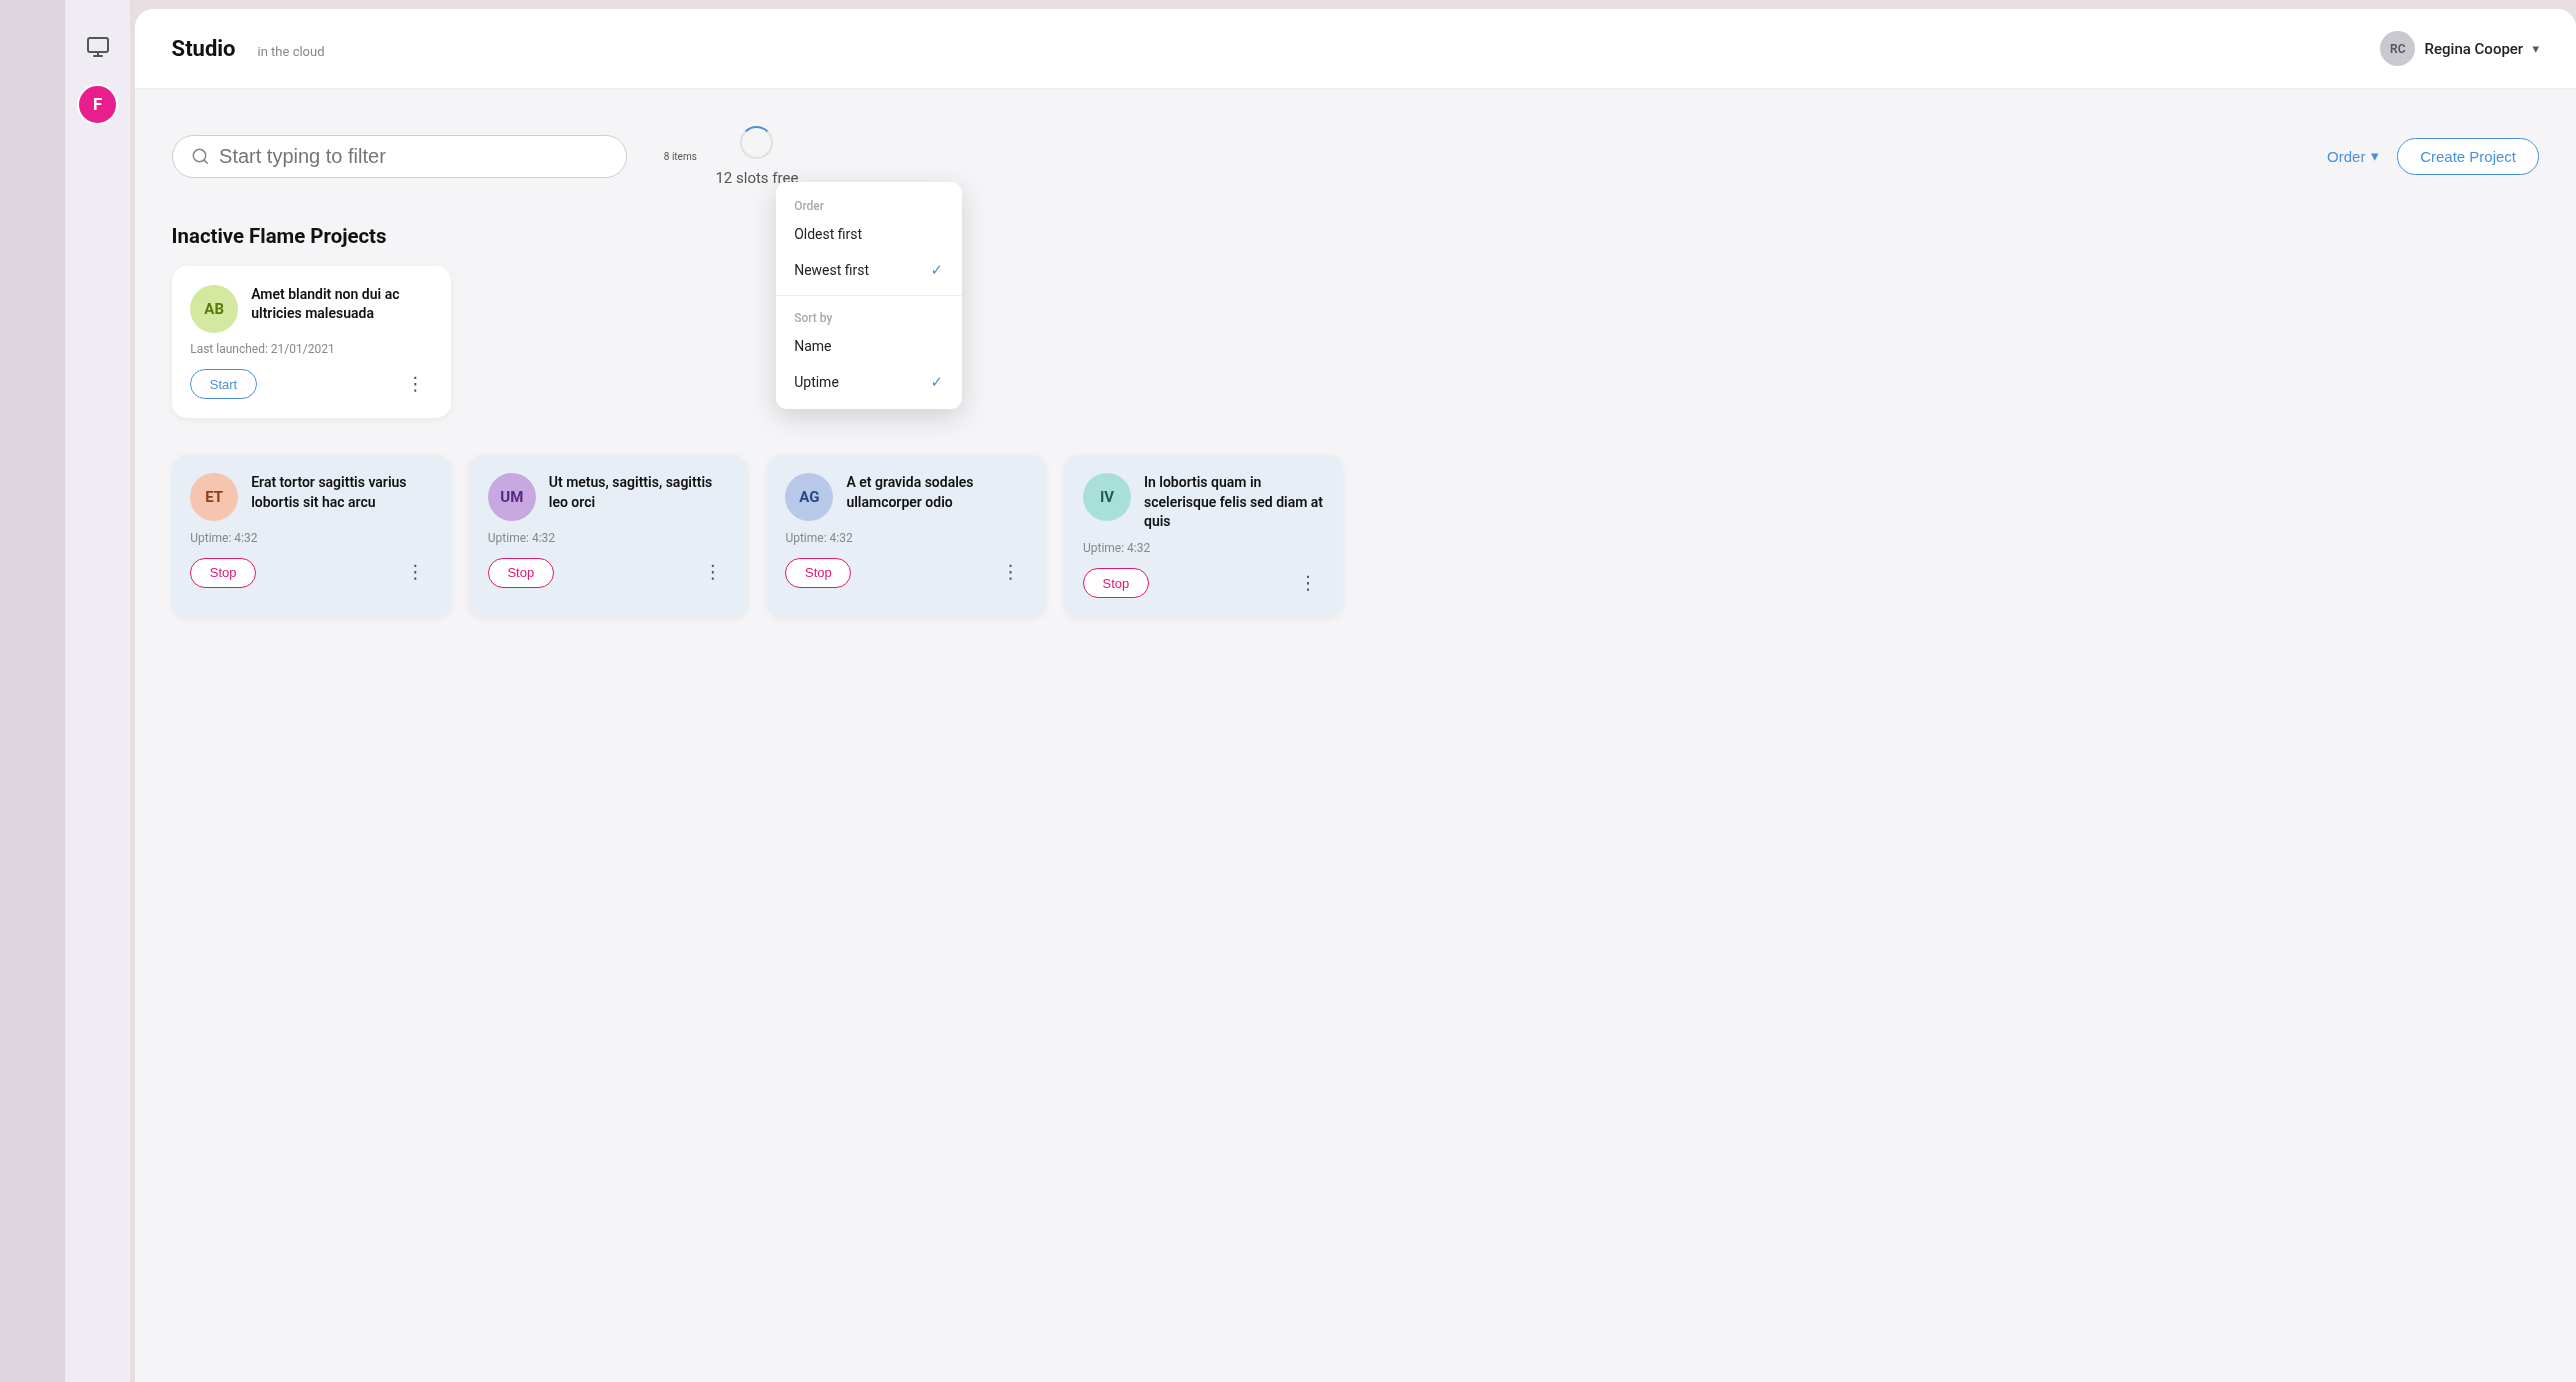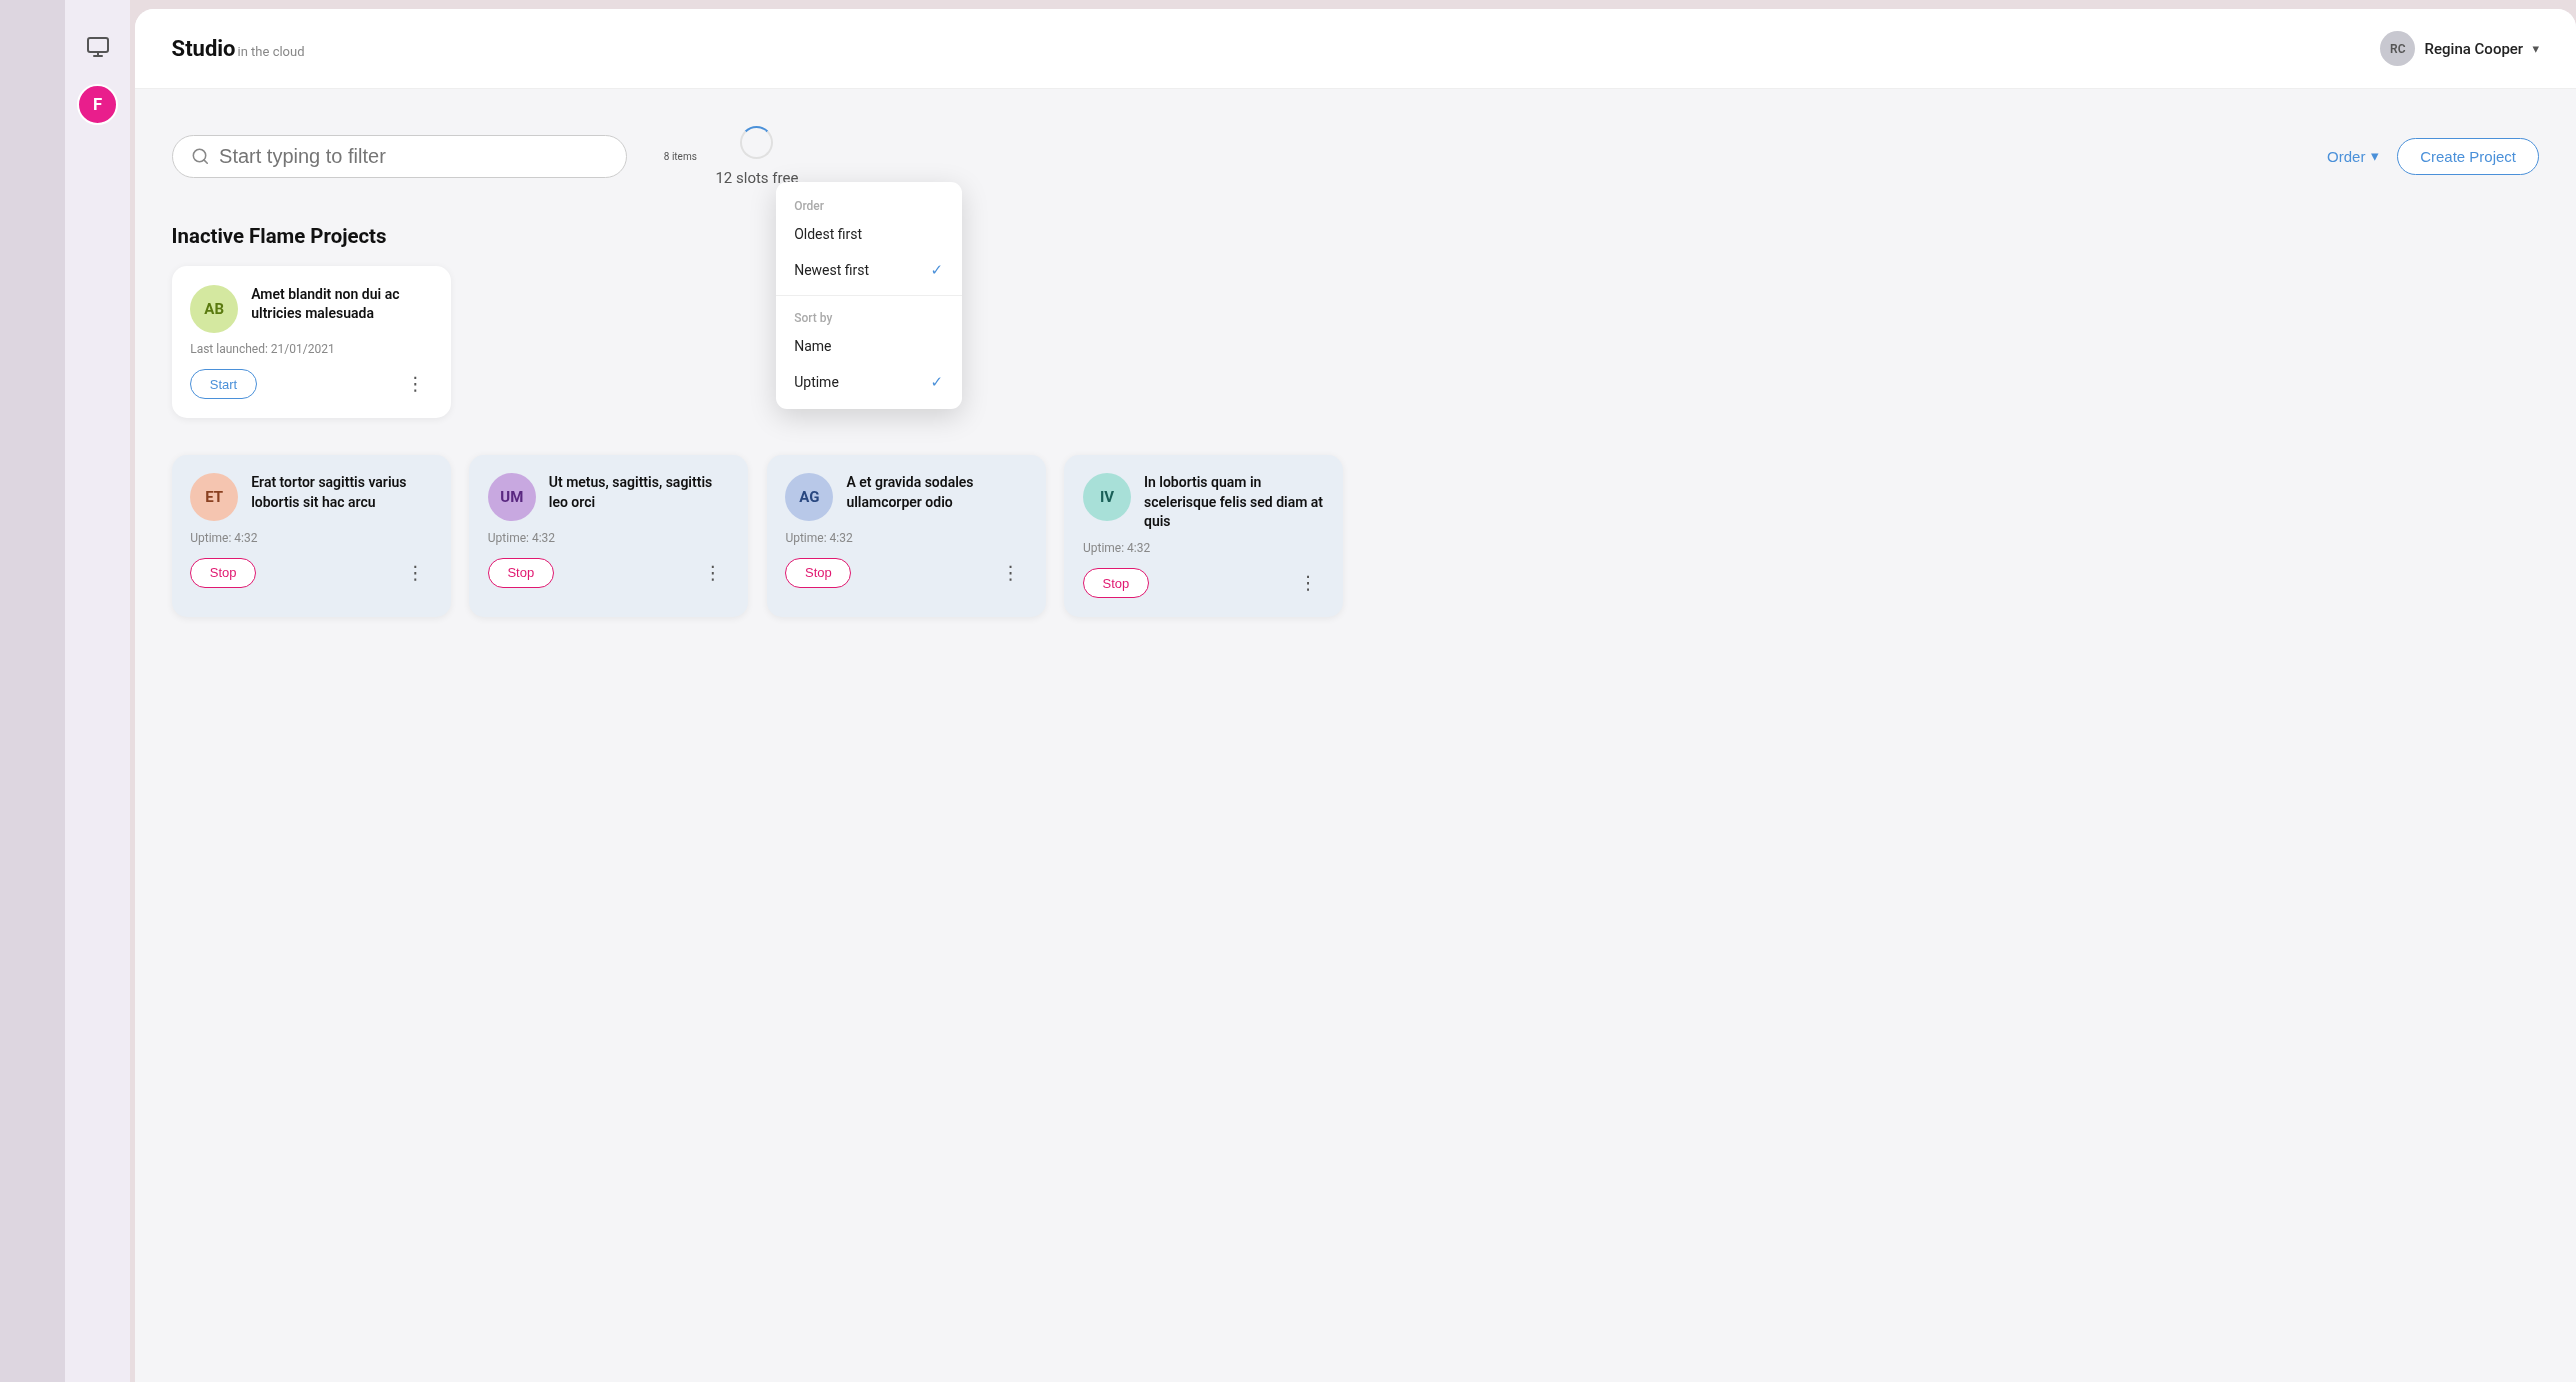--- a/index.html
+++ b/index.html
@@ -70,21 +70,21 @@
       background: white;
       padding: 22px 37px;
       display: flex;
       align-items: center;
       justify-content: space-between;
       border-bottom: 0.9px solid #eee;
     }
     .logo {
       display: flex;
       align-items: baseline;
-      gap: 2px;
+      gap: 22px;
       justify-content: space-between;
     }
     .logo-studio {
       font-size: 22px;
       font-weight: 700;
       color: #111;
     }
     .logo-subtitle {
       font-size: 13px;
       color: #888;
@@ -291,21 +291,21 @@
       color: #111;
       line-height: 1.4;
     }
     .project-meta {
       font-size: 12px;
       color: #888;
       margin-bottom: 13px;
     }
     .project-card-footer {
       display: flex;
-      align-items: center;
+      align-items: flex-start;
       justify-content: space-between;
     }
     .start-btn {
       background: white;
       border: 1.4px solid #4a90d9;
       color: #4a90d9;
       padding: 6.5px 18.6px;
       border-radius: 18.6px;
       font-size: 13px;
       cursor: pointer;

